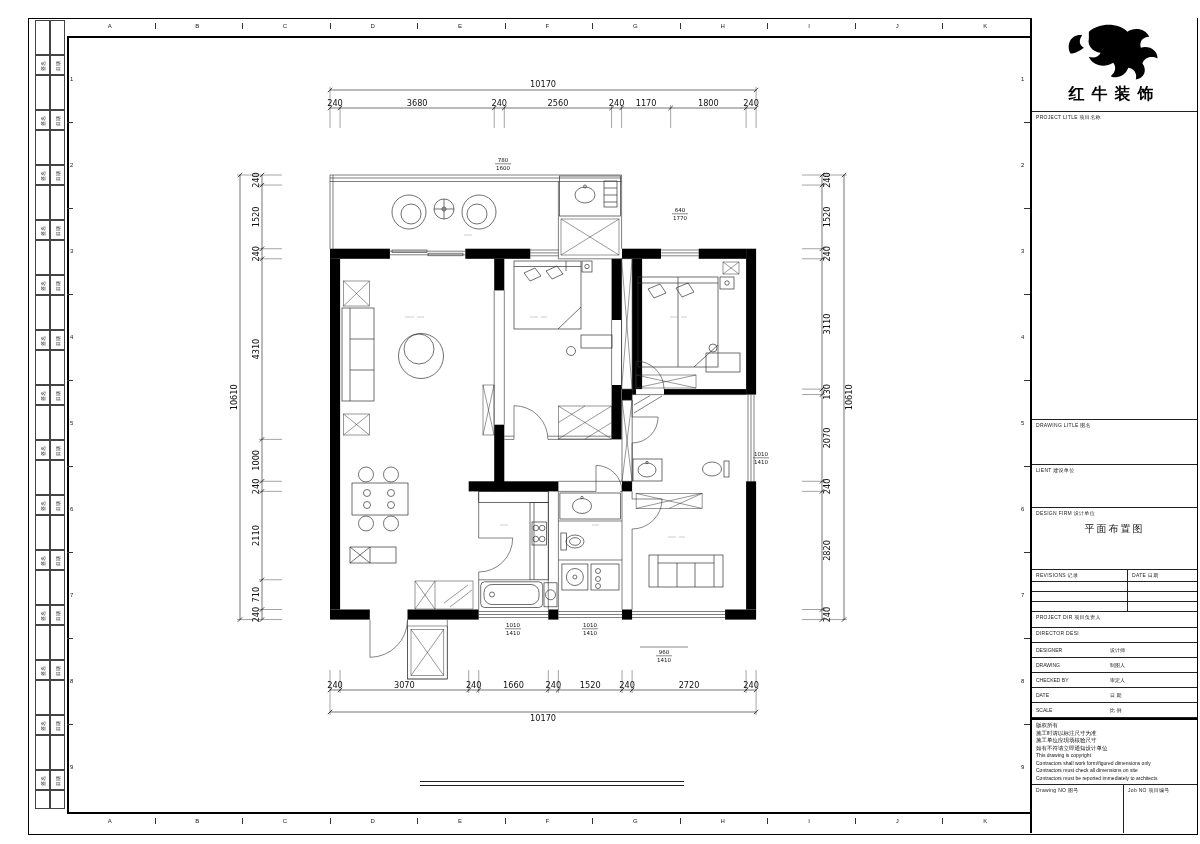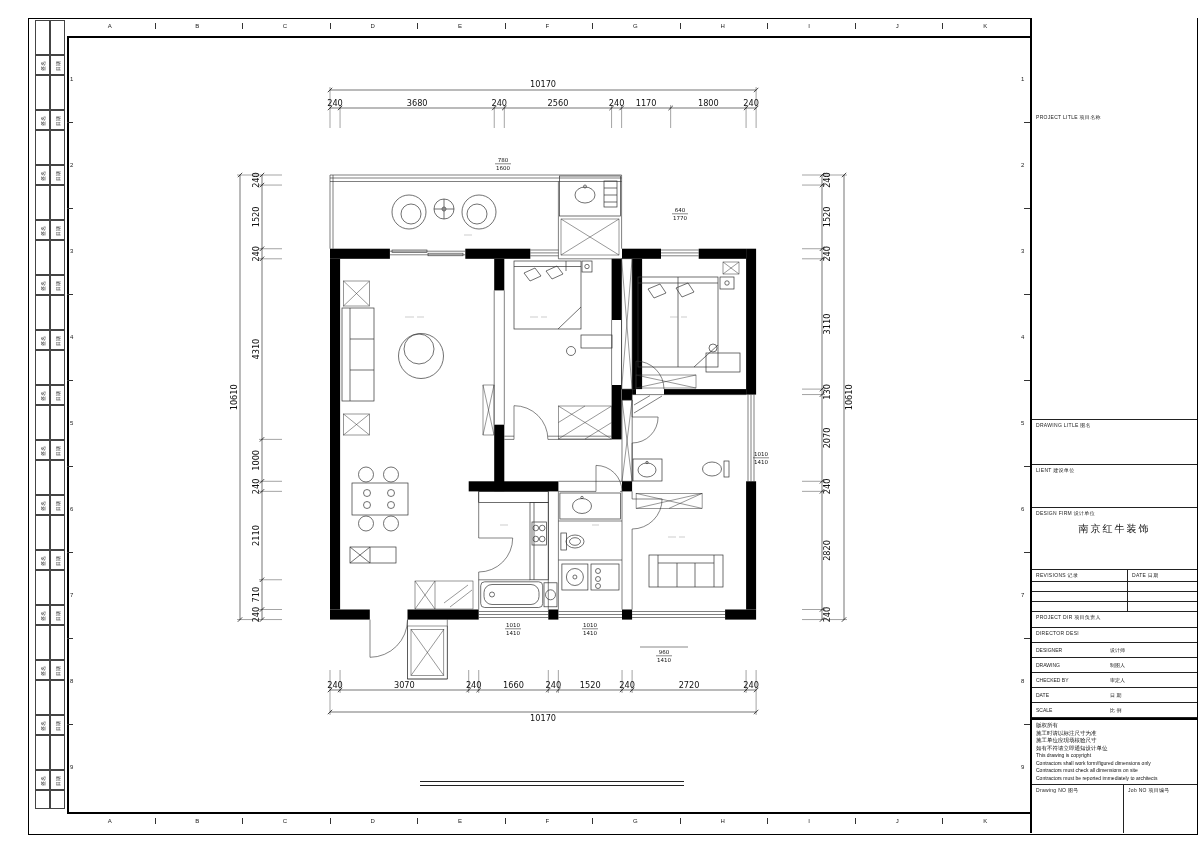--- a/index.html
+++ b/index.html
@@ -400,32 +400,42 @@
         <text x="630.5" y="495.42400000000004" text-anchor="middle" font-size="8.2" fill="#111" transform="rotate(-90 630.5 495.42400000000004)">2820</text>
         <text x="630.5" y="559.5310000000001" text-anchor="middle" font-size="8.2" fill="#111" transform="rotate(-90 630.5 559.5310000000001)">240</text>
         <text x="652.5" y="342.27950000000004" text-anchor="middle" font-size="8.2" fill="#111" transform="rotate(-90 652.5 342.27950000000004)">10610</text>
       </g>
   </svg>
 
   <div class="abs title-rule" style="top:781px;"></div>
   <div class="abs title-rule" style="top:784.5px;border-top-width:0.6px;"></div>
 
   <div class="abs" id="title-block">
+    <div class="tb-sec" style="top:0;height:94px;">
+      <svg width="120" height="62" viewBox="0 0 120 74" style="position:absolute;left:22px;top:2px;">
+        <path fill="#000" d="M8,40 C2,28 10,16 22,18 C18,24 18,30 24,33 C20,36 14,40 8,40 Z"></path>
+        <path fill="#000" d="M30,14 C44,2 66,4 76,14 C84,8 98,10 102,20 C94,20 90,26 92,33
+                 C102,30 112,36 112,46 C104,42 96,45 94,52 C100,60 96,70 86,71
+                 C88,64 84,58 77,57 C74,66 64,71 56,67 C62,62 63,56 59,51
+                 C48,58 34,54 30,44 C36,46 42,44 44,39 C34,38 28,30 30,22 Z"></path>
+      </svg>
+      <div id="company-name" style="position:absolute;left:0;top:66px;width:100%;">红牛装饰</div>
+    </div>
     <div class="tb-sec" style="top:94px;height:308px;">
       <div class="tb-label">PROJECT LITLE  项目名称</div>
     </div>
     <div class="tb-sec" style="top:402px;height:45px;">
       <div class="tb-label">DRAWING LITLE  图名</div>
     </div>
     <div class="tb-sec" style="top:447px;height:43px;">
       <div class="tb-label">LIENT  建设单位</div>
     </div>
     <div class="tb-sec" style="top:490px;height:62px;">
       <div class="tb-label">DESIGN FIRM  设计单位</div>
-      <div class="tb-value-center" style="margin-top:6px;">南京红牛装饰</div>
+      <div class="tb-value-center" style="margin-top:6px;">平面布置图</div>
     </div>
     <div class="tb-sec" style="top:552px;height:42px;">
       <div style="display:flex;height:12px;border-bottom:1px solid #222;box-sizing:border-box;">
         <div class="tb-label" style="width:96px;border-right:1px solid #222;box-sizing:border-box;">REVISIONS  记录</div>
         <div class="tb-label">DATE  日期</div>
       </div>
       <div style="display:flex;height:10px;border-bottom:1px solid #222;box-sizing:border-box;">
           <div style="width:96px;border-right:1px solid #222;box-sizing:border-box;"></div>
           <div></div>
         </div>

